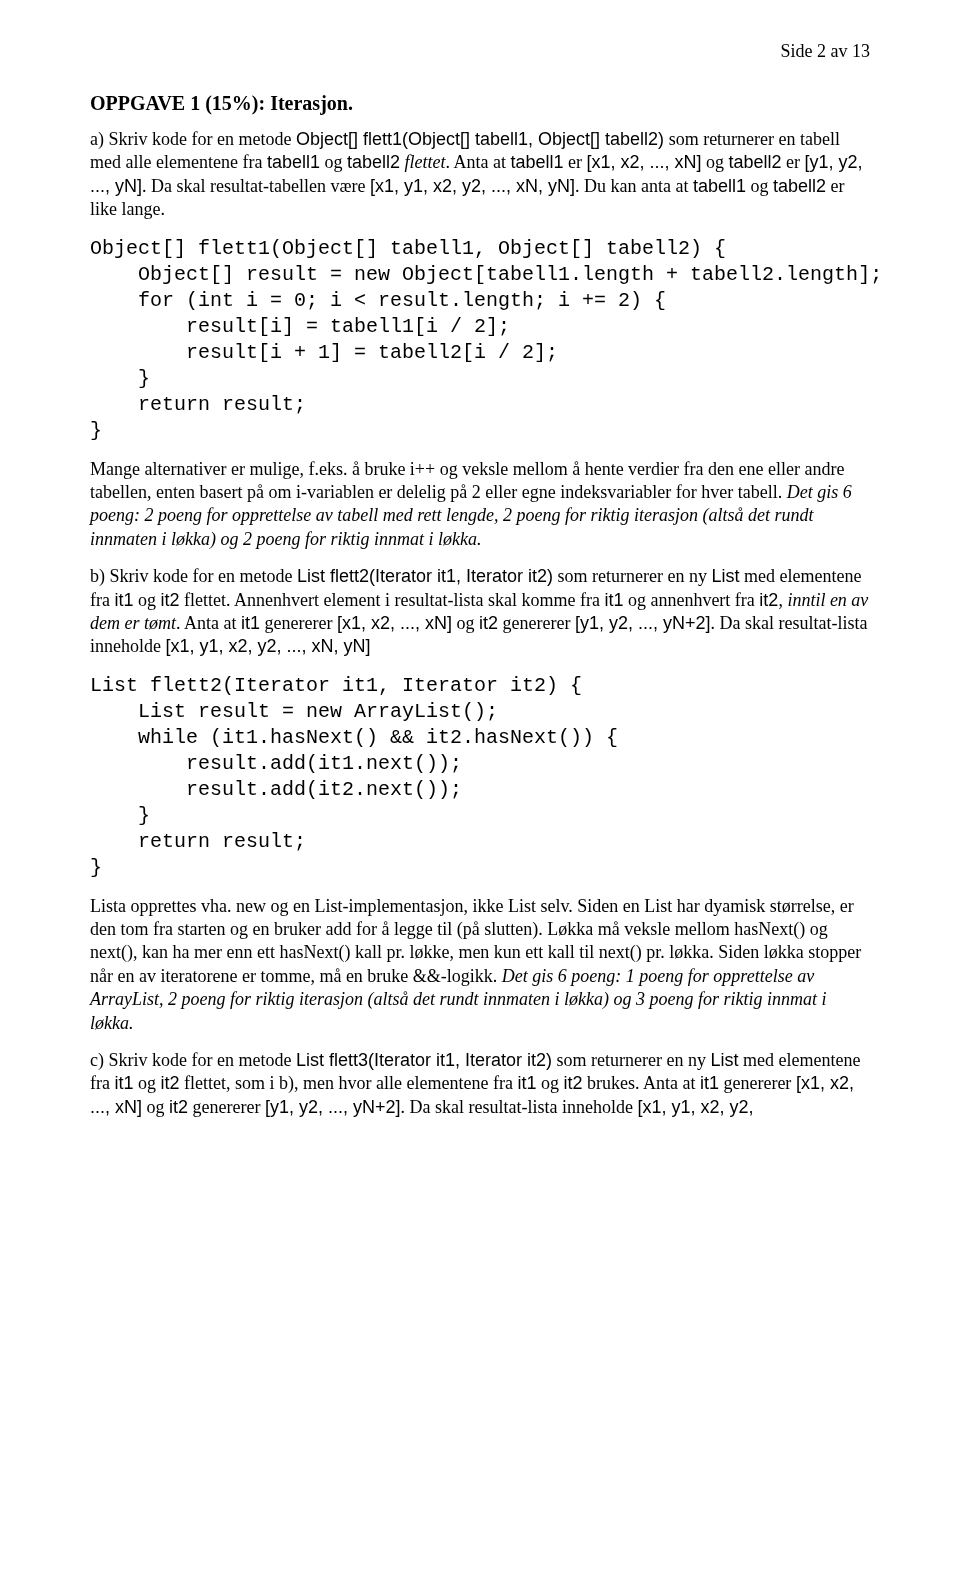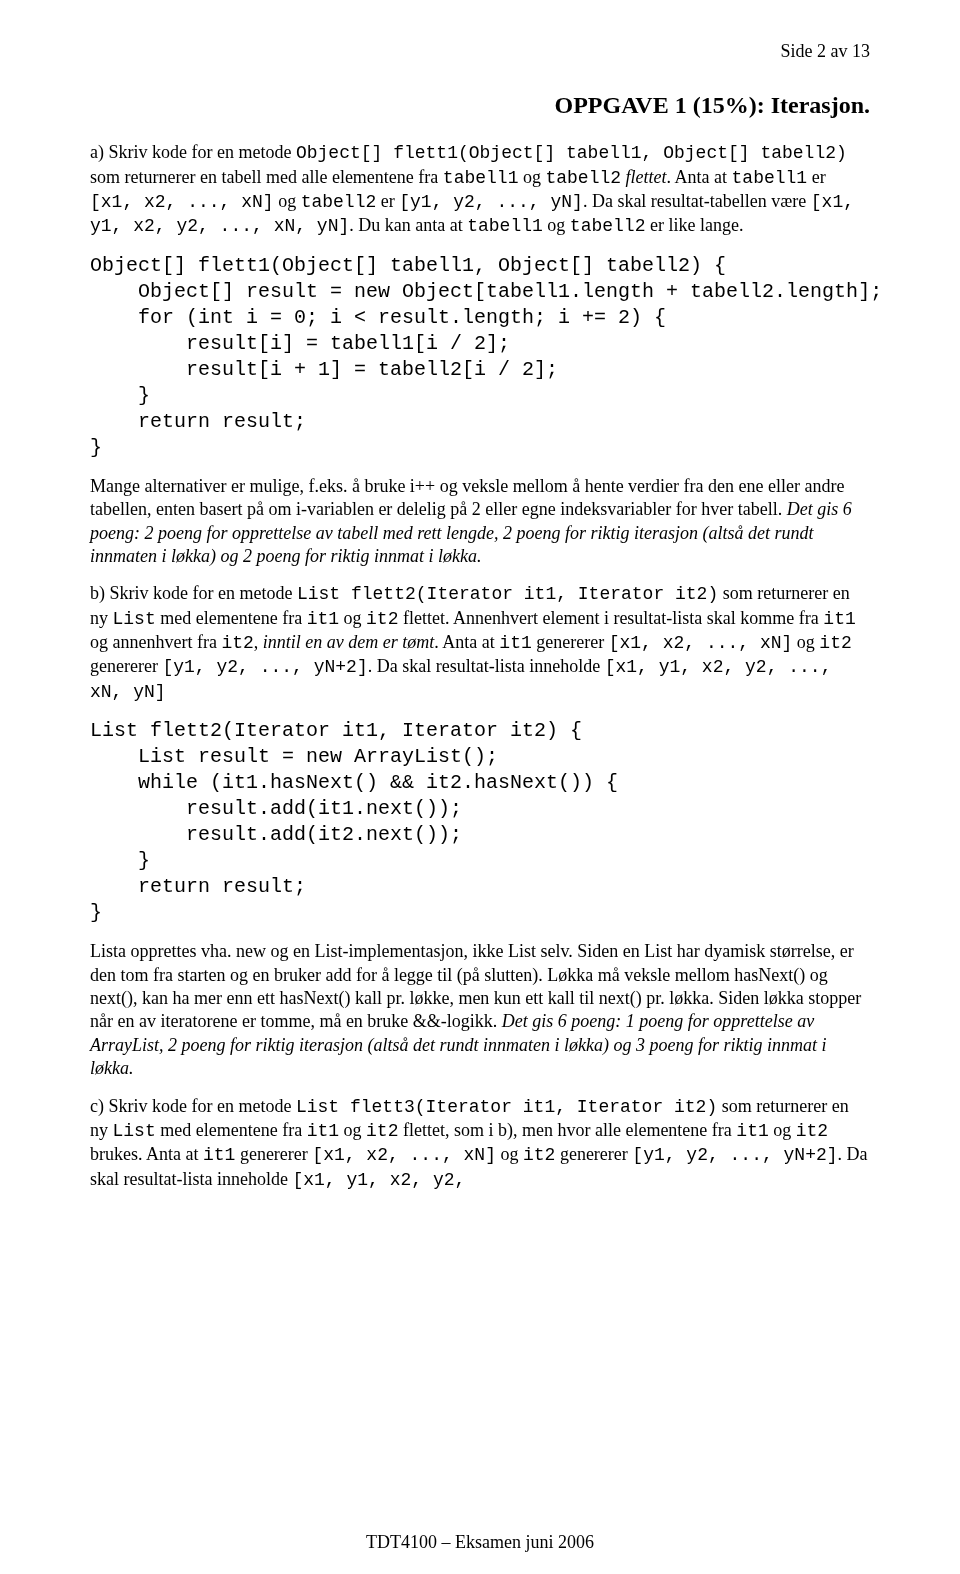--- a/index.html
+++ b/index.html
@@ -19,30 +19,29 @@
     font-size: 18px;
     line-height: 1.3;
   }
   .header-page {
     position: absolute;
     top: 40px;
     right: 90px;
     font-size: 18px;
   }
   h1.task-title {
-    font-size: 24px;
+    font-size: 20px;
     font-weight: bold;
-    margin: 30px 0 20px 0;
-    text-align: right;
+    margin: 30px 0 12px 0;
   }
   .subpart {
     margin: 0 0 18px 30px;
   }
   .mono {
-    font-family: Liberation Mono, monospace;
+    font-family: Liberation Sans, sans-serif;
   }
   .code-block {
     font-family: "Courier New", Courier, monospace;
     white-space: pre;
     margin: 10px 0 14px 0;
     line-height: 1.3;
     font-size: 20px;
   }
   .para {
     margin: 0 0 14px 0;
@@ -105,14 +104,13 @@
 
   <div class="para">
     <span>Lista opprettes vha. new og en List-implementasjon, ikke List selv. Siden en List har dyamisk størrelse, er den tom fra starten og en bruker add for å legge til (på slutten). Løkka må veksle mellom hasNext() og next(), kan ha mer enn ett hasNext() kall pr. løkke, men kun ett kall til next() pr. løkka. Siden løkka stopper når en av iteratorene er tomme, må en bruke &amp;&amp;-logikk. </span><span class="ital">Det gis 6 poeng: 1 poeng for opprettelse av ArrayList, 2 poeng for riktig iterasjon (altså det rundt innmaten i løkka) og 3 poeng for riktig innmat i løkka.</span>
   </div>
 
   <div class="subpart para">
     <span>c)</span>
     <span>Skriv kode for en metode </span><span class="mono">List flett3(Iterator it1, Iterator it2)</span><span> som returnerer en ny </span><span class="mono">List</span><span> med elementene fra </span><span class="mono">it1</span><span> og </span><span class="mono">it2</span><span> flettet, som i b), men hvor alle elementene fra </span><span class="mono">it1</span><span> og </span><span class="mono">it2</span><span> brukes. Anta at </span><span class="mono">it1</span><span> genererer </span><span class="mono">[x1, x2, ..., xN]</span><span> og </span><span class="mono">it2</span><span> genererer </span><span class="mono">[y1, y2, ..., yN+2]</span><span>. Da skal resultat-lista inneholde </span><span class="mono">[x1, y1, x2, y2,</span>
   </div>
 
-  <div class="footer">TDT4100 – Eksamen juni 2006</div>
 </div>
 
 </body></html>

